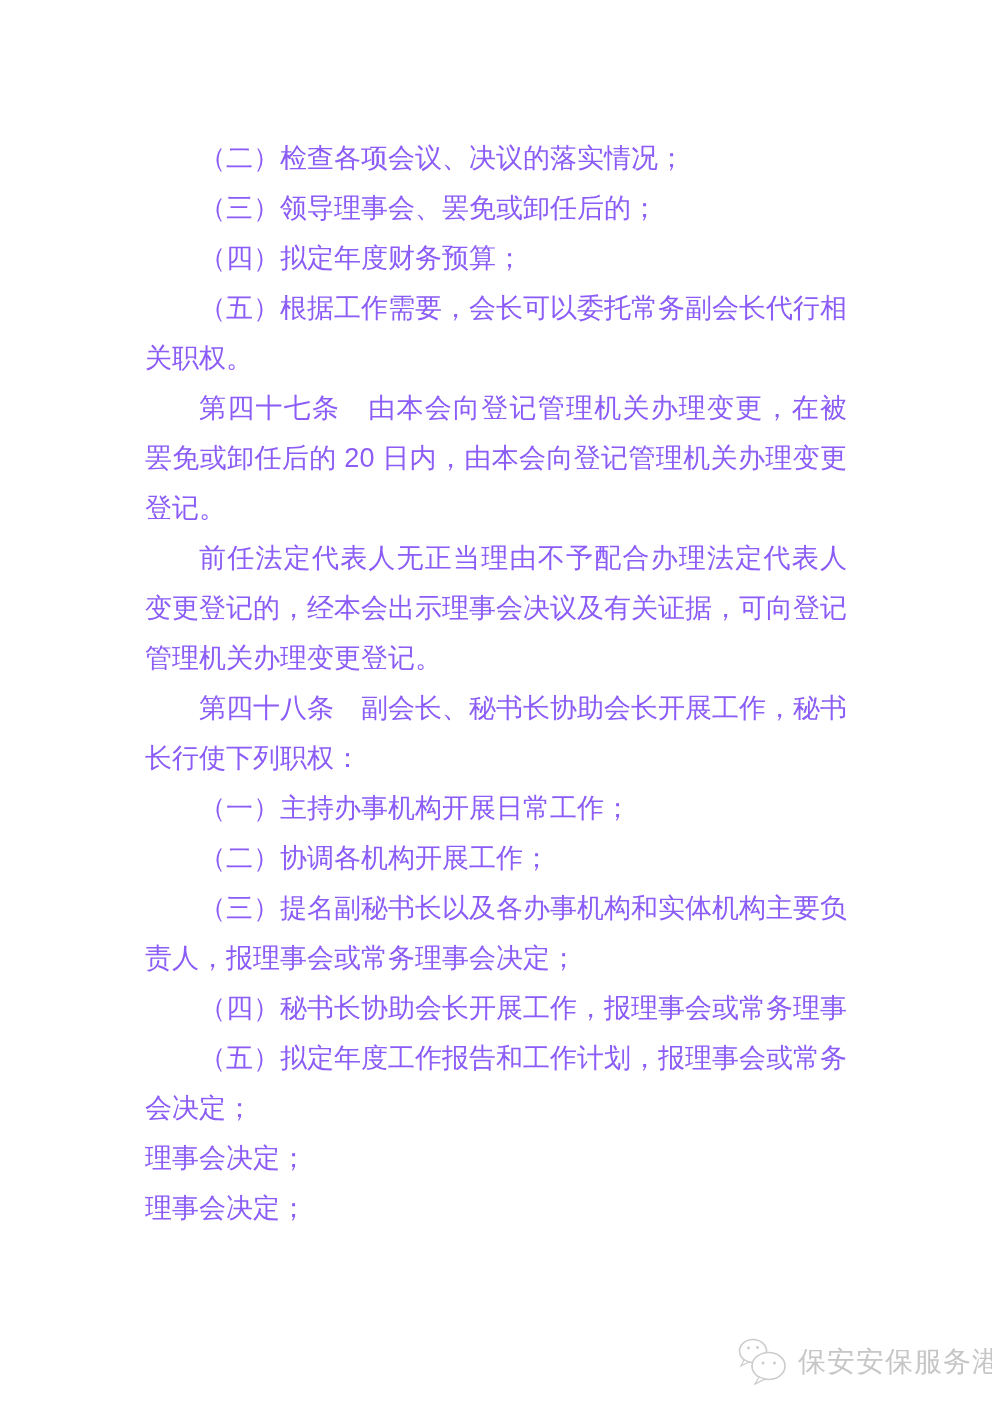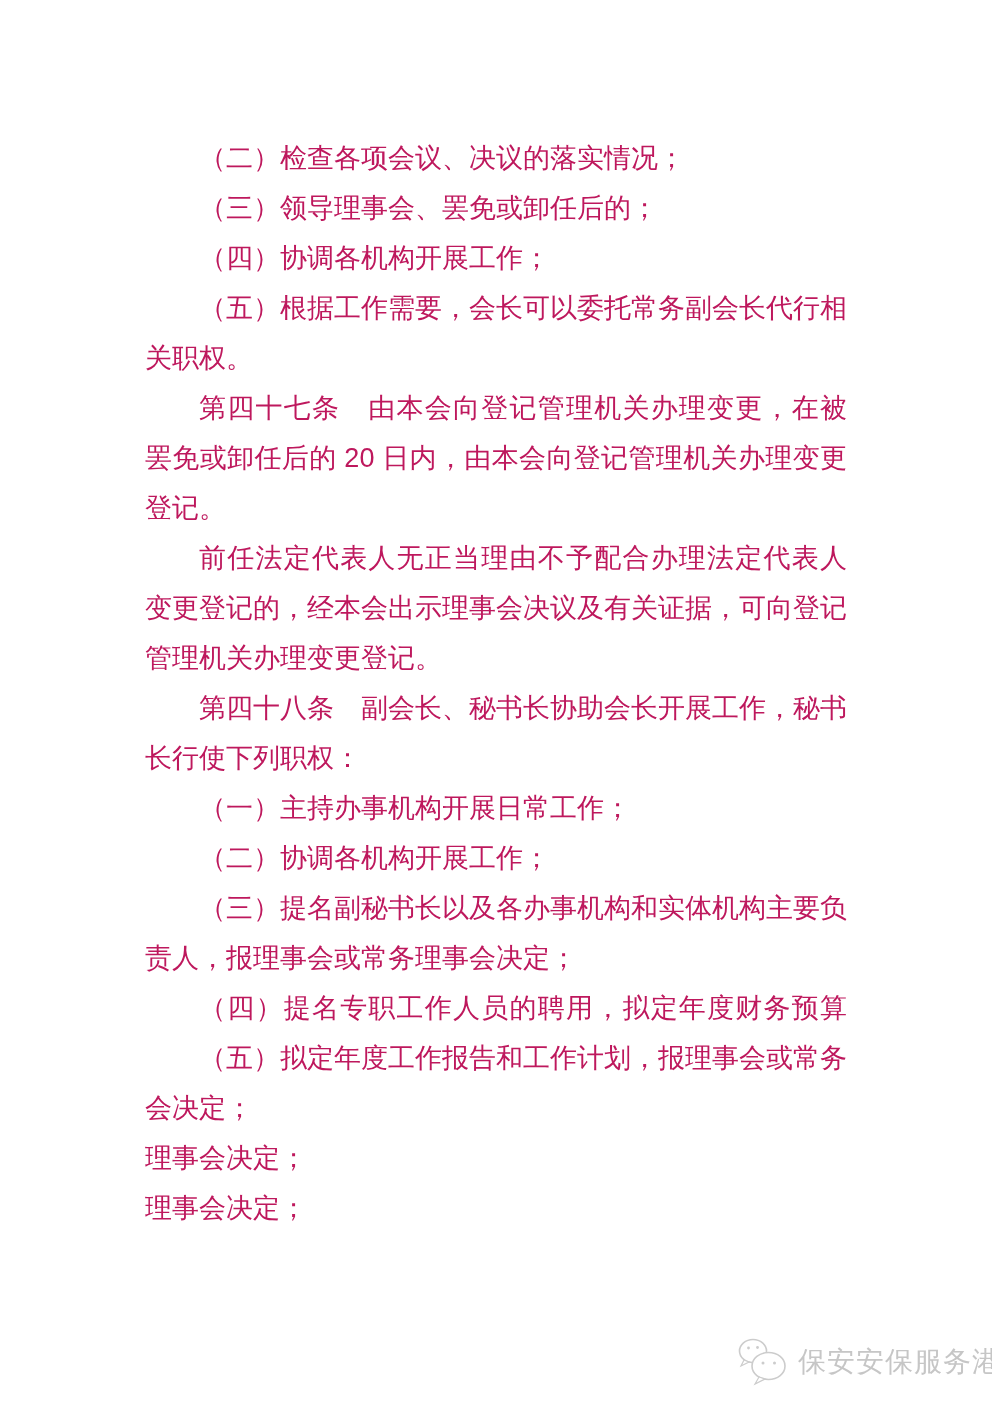--- a/index.html
+++ b/index.html
@@ -53,40 +53,40 @@
     text-shadow: 1px 1px 0 #ffffff;
     white-space: nowrap;
   }
   .wm-icon svg { display: block; }
 </style>
 </head>
 <body>
 
 <div class="page" style="background: rgb(255, 255, 255);">
 
-  <div class="doc-body" style="color: #be185d;">
+  <div class="doc-body" style="color: #8b5cf6;">
 
   <div class="line indent"><span class="run">（二）检查各项会议、决议的落实情况；</span></div>
       <div class="line indent"><span class="run">（三）领导理事会、罢免或卸任后的；</span></div>
-      <div class="line indent"><span class="run">（四）协调各机构开展工作；</span></div>
+      <div class="line indent"><span class="run">（四）拟定年度财务预算；</span></div>
       <div class="line indent justify"><span class="run">（五）根据工作需要，会长可以委托常务副会长代行相</span></div>
       <div class="line"><span class="run">关职权。</span></div>
       <div class="line indent justify"><span class="run b">第四十七条</span><span class="run">　由本会向登记管理机关办理变更，在被</span></div>
       <div class="line justify"><span class="run">罢免或卸任后的 20 日内，由本会向登记管理机关办理变更</span></div>
       <div class="line"><span class="run">登记。</span></div>
       <div class="line indent justify"><span class="run">前任法定代表人无正当理由不予配合办理法定代表人</span></div>
       <div class="line justify"><span class="run">变更登记的，经本会出示理事会决议及有关证据，可向登记</span></div>
       <div class="line"><span class="run">管理机关办理变更登记。</span></div>
       <div class="line indent justify"><span class="run b">第四十八条</span><span class="run">　副会长、秘书长协助会长开展工作，秘书</span></div>
       <div class="line"><span class="run">长行使下列职权：</span></div>
       <div class="line indent"><span class="run">（一）主持办事机构开展日常工作；</span></div>
       <div class="line indent"><span class="run">（二）协调各机构开展工作；</span></div>
       <div class="line indent justify"><span class="run">（三）提名副秘书长以及各办事机构和实体机构主要负</span></div>
       <div class="line"><span class="run">责人，报理事会或常务理事会决定；</span></div>
-      <div class="line indent justify"><span class="run">（四）提名专职工作人员的聘用，拟定年度财务预算</span></div>
+      <div class="line indent justify"><span class="run">（四）秘书长协助会长开展工作，报理事会或常务理事</span></div>
       <div class="line indent justify"><span class="run">（五）拟定年度工作报告和工作计划，报理事会或常务</span></div>
       <div class="line"><span class="run">会决定；</span></div>
       <div class="line"><span class="run">理事会决定；</span></div>
       <div class="line"><span class="run">理事会决定；</span></div>
     </div>
 
   <div class="watermark">
     <span class="wm-icon">
       <svg width="52" height="54" viewBox="0 0 52 54" fill="none">
 

